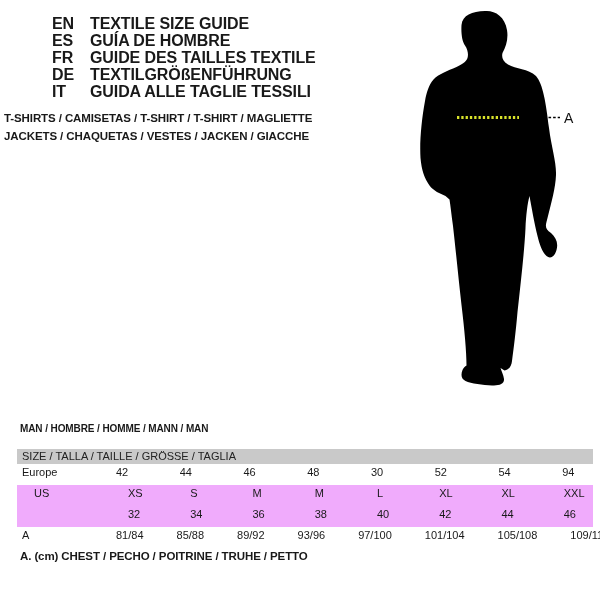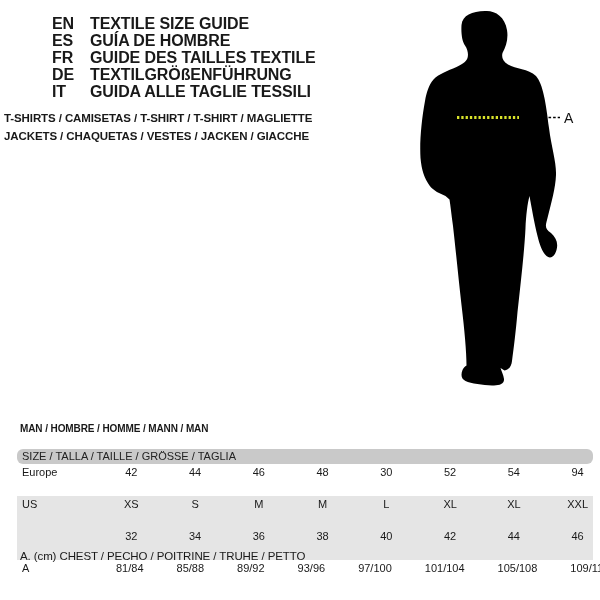--- a/index.html
+++ b/index.html
@@ -21,28 +21,28 @@
 
   
   .figure-wrap{left:395px;top:0;width:190px;height:400px;}
   .measure-a{font-family:"Liberation Sans","DejaVu Sans",sans-serif;font-size:14px;font-weight:400;fill:#111;}
 
   
   .man-heading{left:20px;top:423px;font-size:10px;font-weight:700;letter-spacing:-0.1px;}
 
   
   .size-table{left:17px;top:449px;width:576px;font-size:11px;}
-  .thead{background:#c9c9c9;height:15px;line-height:15px;padding-left:5px;color:#222;border-radius:6px;}
-  .trow{display:flex;height:32px;line-height:16px;gap:33px;}
-  .trow.band{background:#e5e5e5;}
+  .thead{background:#c9c9c9;height:15px;line-height:15px;padding-left:5px;color:#222;}
+  .trow{display:flex;height:21px;line-height:16px;gap:33px;}
+  .trow.band{background:#f0abfc;padding-left:12px;}
   .tlabel{flex:0 0 66px;padding-left:5px;box-sizing:border-box;}
-  .tcell{flex:1 1 0;text-align:center;}
+  .tcell{flex:1 1 0;text-align:left;}
 
   
-  .footnote{left:20px;top:550px;font-size:11.5px;font-weight:400;letter-spacing:-0.1px;}
+  .footnote{left:20px;top:550px;font-size:11.5px;font-weight:700;letter-spacing:-0.1px;}
 </style>
 </head>
 <body>
 
 <div class="abs lang-block">
   <div class="lang-row">
     <span class="lang-code">EN</span>
     <span class="lang-label">TEXTILE SIZE GUIDE</span>
   </div>
   <div class="lang-row">

